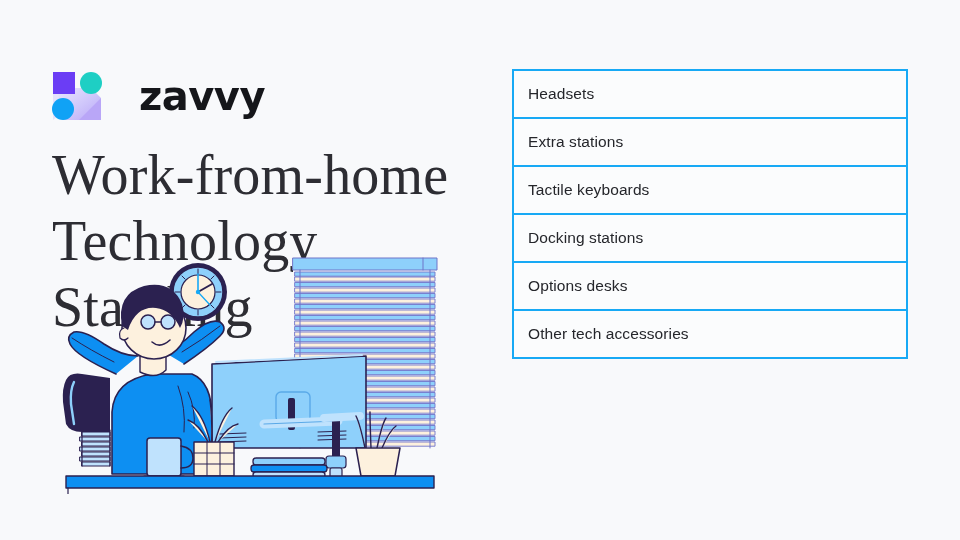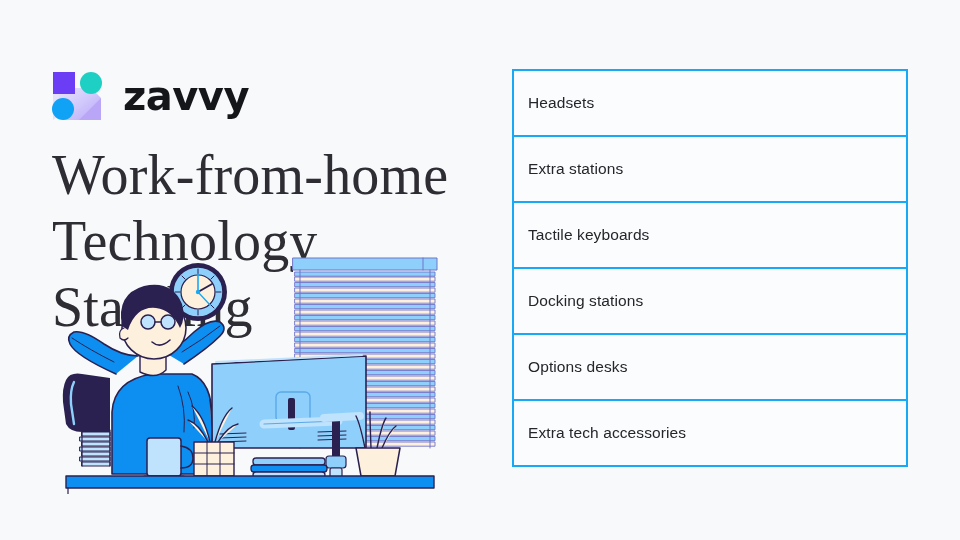--- a/index.html
+++ b/index.html
@@ -31,21 +31,21 @@
     width: 470px;
     height: 540px;
   }
 
   #brand-lockup {
     position: absolute;
     left: 49px;
     top: 68px;
     display: flex;
     align-items: center;
-    gap: 18px;
+    gap: 34px;
   }
 
   #brand-mark {
     width: 56px;
     height: 56px;
     position: relative;
     flex: none;
   }
   #brand-mark svg { display: block; }
 
@@ -85,21 +85,21 @@
     position: absolute;
     left: 512px;
     top: 69px;
     width: 396px;
     display: flex;
     flex-direction: column;
   }
 
   .option-row {
     box-sizing: border-box;
-    height: 68px;
+    height: 50px;
     border: 2px solid #17a9f5;
     background: #fbfcfd;
     display: flex;
     align-items: center;
     padding-left: 14px;
     margin-top: -2px;
   }
   .option-row:first-child { margin-top: 0; }
 
   .option-label {
@@ -348,17 +348,17 @@
     <div class="option-row">
       <span class="option-label">Tactile keyboards</span>
     </div>
     <div class="option-row">
       <span class="option-label">Docking stations</span>
     </div>
     <div class="option-row">
       <span class="option-label">Options desks</span>
     </div>
     <div class="option-row">
-      <span class="option-label">Extra tech accessories</span>
+      <span class="option-label">Other tech accessories</span>
     </div>
   </div>
 
 </div>
 
 </body></html>

